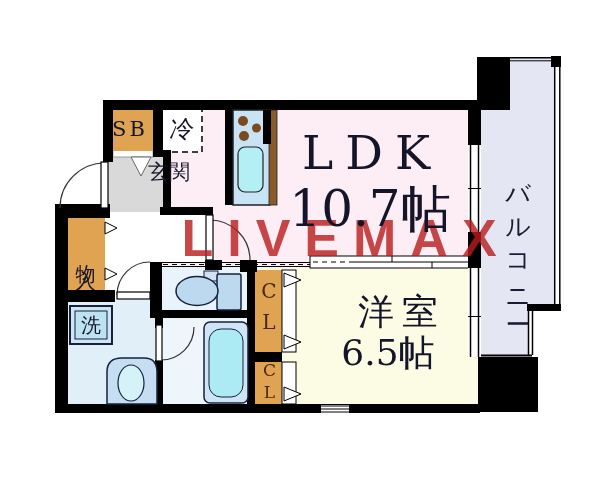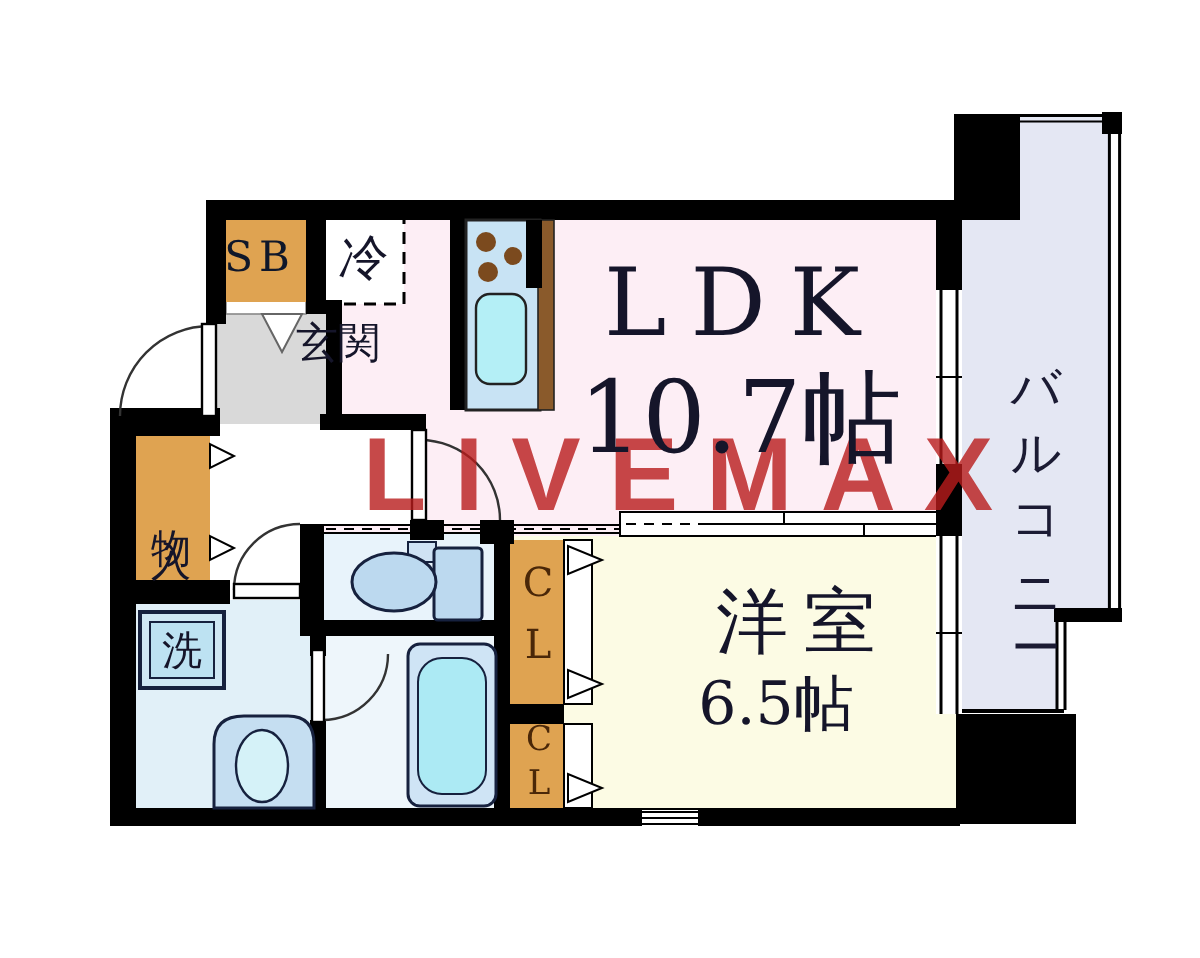--- a/index.html
+++ b/index.html
@@ -14,21 +14,21 @@
   #sb{left:130px;top:129px;font-size:21px;letter-spacing:3px;color:#0f172a;}
   #rei{left:182px;top:129px;font-size:24px;transform:translate(-50%,-50%) skewX(-8deg);}
   #genkan{left:137px;top:172px;font-size:21px;margin-left:32px;}
   #monoire{left:86px;top:254px;font-size:20px;letter-spacing:5px;}
   #sen{left:91px;top:325px;font-size:20px;}
   #cl1{left:269px;top:310px;font-size:20px;letter-spacing:7px;color:#4a2708;}
   #cl2{left:269px;top:382px;font-size:17px;letter-spacing:2px;color:#4a2708;}
   #ldk{left:372px;top:152px;font-size:47px;letter-spacing:12px;text-align:right;}
   #ldksize{left:370px;top:209px;font-size:50px;}
   #yo{left:402px;top:312px;font-size:36px;letter-spacing:8px;}
-  #yosize{left:388px;top:353px;font-size:30px;}
+  #yosize{left:388px;top:353px;font-size:36px;}
   #bal{left:518px;top:242px;font-size:25px;letter-spacing:8px;color:#1b1b33;}
 </style>
 </head>
 <body>
 
 <div id="plan">
 <svg width="600" height="479" viewBox="0 0 600 479">
 
   <g>
     <rect x="113" y="110" width="355" height="158" fill="#fdeef5"></rect>

